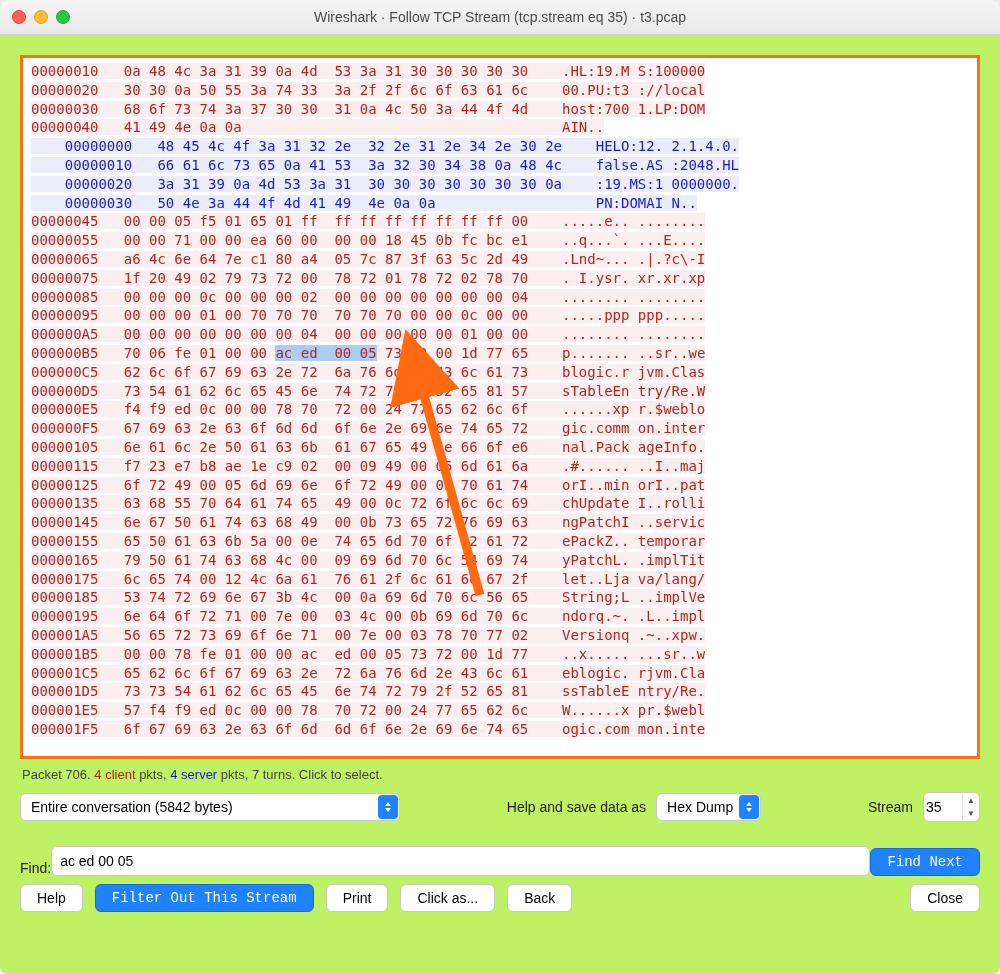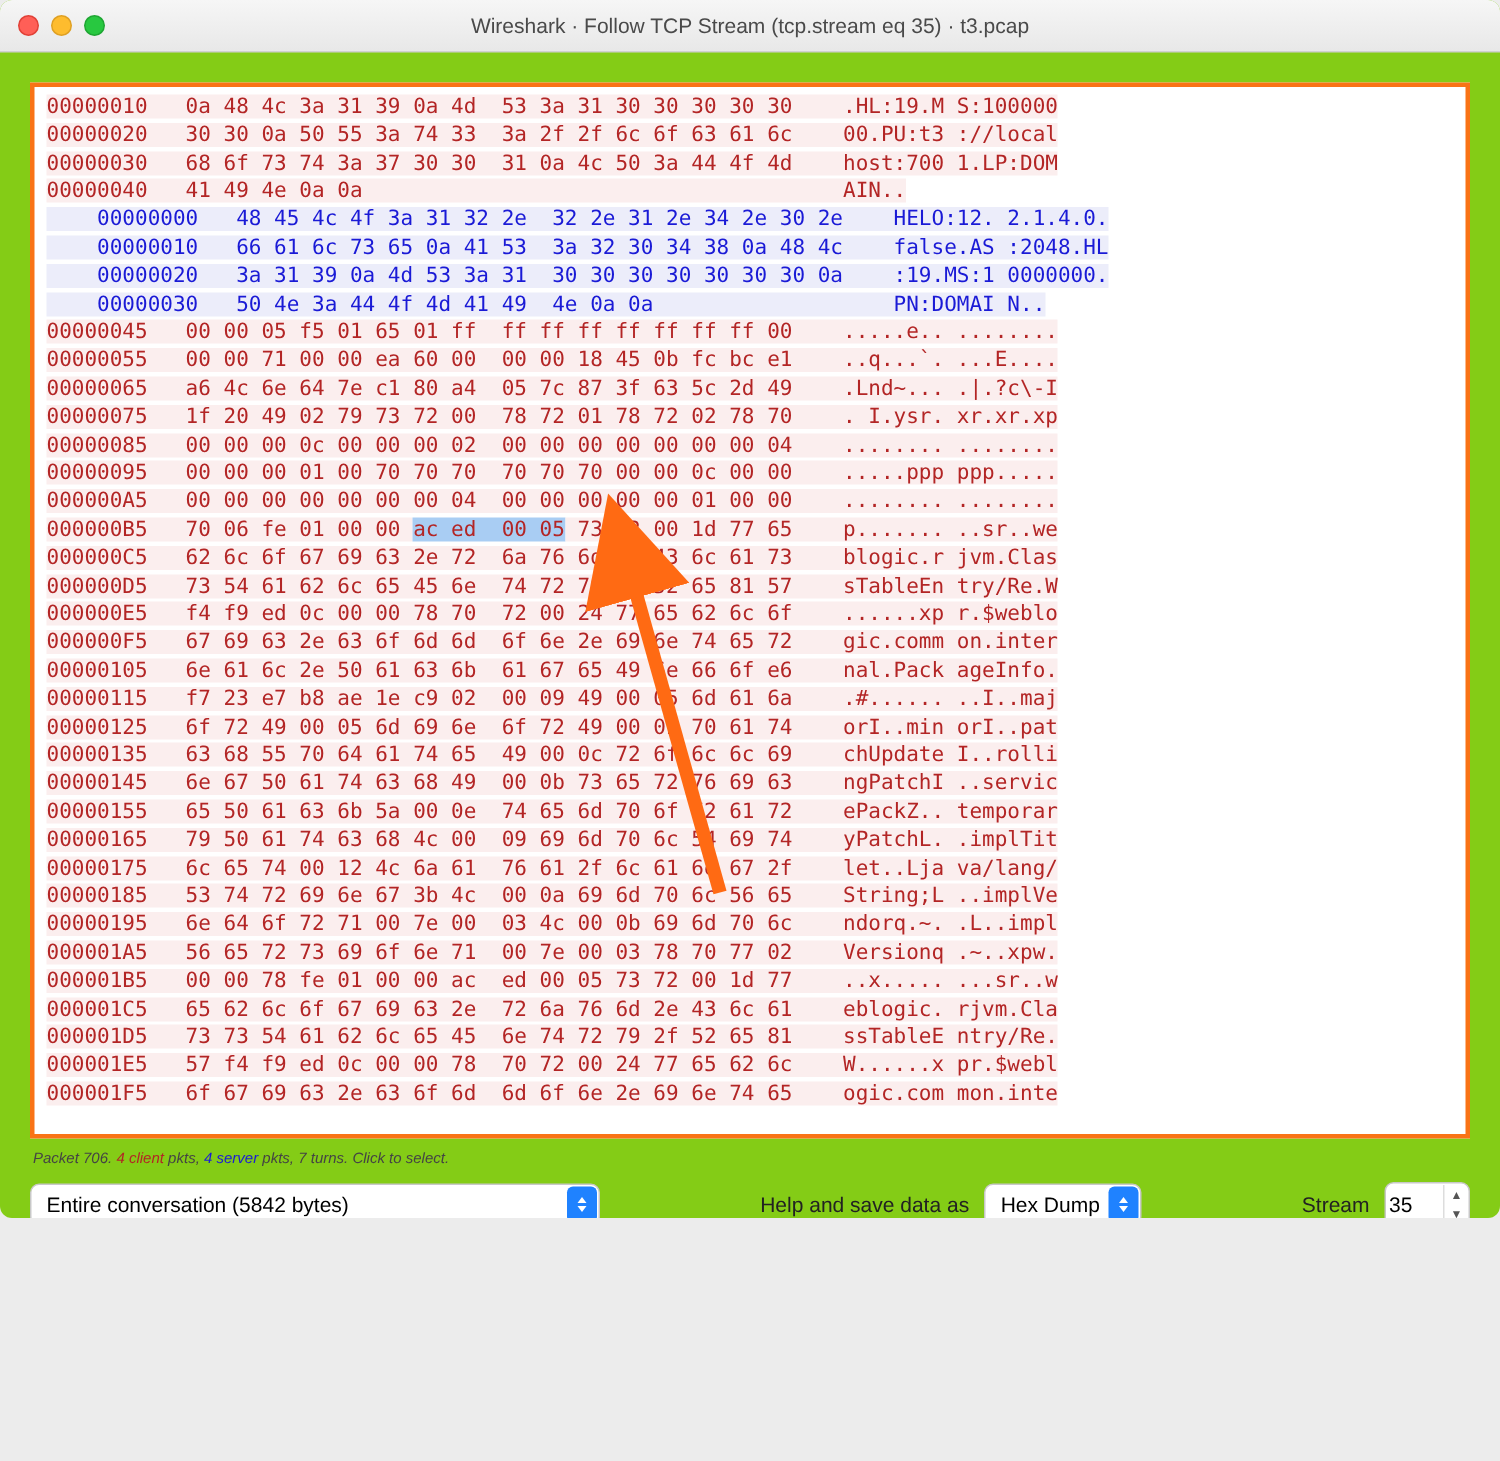--- a/index.html
+++ b/index.html
@@ -1,49 +1,49 @@
 <!DOCTYPE html>
 <html><head>
 <meta charset="utf-8">
 <style>
   html,body{margin:0;padding:0;font-family:-apple-system,BlinkMacSystemFont,"Helvetica Neue",Arial,sans-serif;background:#ececec;}
-  .window{width:1000px;height:812px;background:#84cc16;border-radius:8px;overflow:hidden;position:relative;box-sizing:border-box;}
+  .window{width:1000px;height:974px;background:#bef264;border-radius:8px;overflow:hidden;position:relative;box-sizing:border-box;}
   .titlebar{height:34px;background:linear-gradient(#f6f6f6,#e8e8e8);border-bottom:1px solid #d0d0d0;display:flex;align-items:center;position:relative;}
   .traffic{display:flex;gap:8px;padding-left:12px;}
   .tbtn{width:12px;height:12px;border-radius:50%;}
   .tred{background:#ff5f57;border:0.5px solid #e14137;}
   .tyel{background:#febc2e;border:0.5px solid #dfa023;}
   .tgrn{background:#28c840;border:0.5px solid #1fa633;}
   .title{position:absolute;left:0;right:0;text-align:center;font-size:14px;color:#4a4a4a;pointer-events:none;}
   .content{position:absolute;top:55px;left:20px;right:20px;bottom:20px;}
   .hexpanel{background:#fff;border:3px solid #f97316;height:704px;overflow:hidden;font-family:Menlo,Consolas,monospace;font-size:14px;line-height:18.8px;white-space:pre;padding:4px 8px;box-sizing:border-box;position:relative;}
   .client{color:#b32525;background:#fbeeee;}
   .server{color:#1a1ad6;background:#ecedfa;}
   .hl{background:#a9cdf3;}
-  .statusline{font-size:10px;color:#444;font-style:italic;margin:8px 2px 0;}
+  .statusline{font-size:13px;color:#444;margin:8px 2px 0;}
   .statusline .cw{color:#b32525;}
   .statusline .sw{color:#1a1ad6;}
   .row{display:flex;align-items:center;margin-top:10px;gap:10px;}
   select,input[type=text]{font-size:14px;}
   .mac-select{appearance:none;-webkit-appearance:none;background:#fff;border:1px solid #c8c8c8;border-radius:6px;padding:4px 26px 4px 10px;font-size:14px;height:28px;position:relative;}
   .sel-wrap{position:relative;display:inline-block;border-radius:13px;}
   .sel-arrow{position:absolute;right:2px;top:2px;bottom:2px;width:20px;background:#1f82ff;border-radius:4px;display:flex;flex-direction:column;align-items:center;justify-content:center;pointer-events:none;}
   .sel-arrow::before{content:"";border-left:3px solid transparent;border-right:3px solid transparent;border-bottom:4px solid #fff;margin-bottom:2px;}
   .sel-arrow::after{content:"";border-left:3px solid transparent;border-right:3px solid transparent;border-top:4px solid #fff;}
   .spacer{flex:1;}
   .lbl{font-size:14px;color:#222;}
   .stream-spin{display:flex;align-items:center;border:1px solid #c8c8c8;border-radius:6px;background:#fff;height:28px;}
   .stream-spin input{border:none;width:34px;text-align:left;font-size:14px;outline:none;background:transparent;}
   .spin-arrows{display:flex;flex-direction:column;border-left:1px solid #ddd;width:16px;}
   .spin-arrows span{height:13px;display:flex;align-items:center;justify-content:center;font-size:8px;color:#555;cursor:pointer;}
   .find-row{display:flex;align-items:flex-end;margin-top:24px;gap:0;}
   .find-input{flex:1;height:28px;border:1px solid #c8c8c8;border-radius:6px;padding:0 8px;font-size:14px;}
   .btn{background:#fff;border:1px solid #c8c8c8;border-radius:6px;padding:5px 16px;font-size:14px;cursor:pointer;}
   .btn-primary{background:#1f82ff;color:#fff;border:1px solid #1569d6;font-family:Liberation Mono, monospace;}
-  .bottom-row{display:flex;align-items:center;margin-top:24px;}
+  .bottom-row{display:flex;align-items:center;gap:12px;margin-top:8px;}
   .arrow-svg{position:absolute;pointer-events:none;z-index:5;}
 </style>
 </head>
 <body>
 
 <div class="window">
   <div class="titlebar">
     <div class="traffic">
       <div class="tbtn tred"></div>
       <div class="tbtn tyel"></div>

